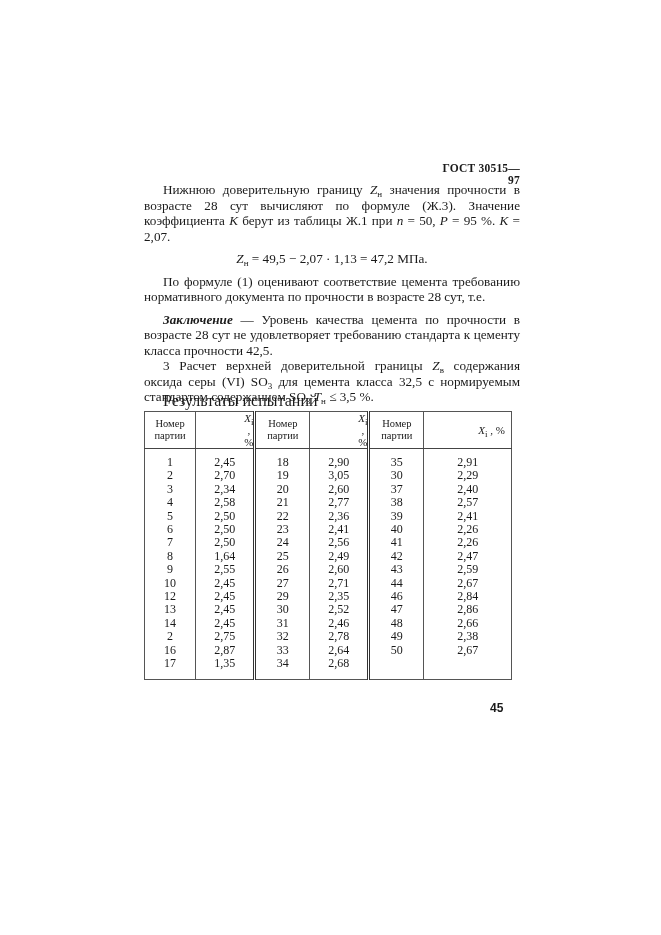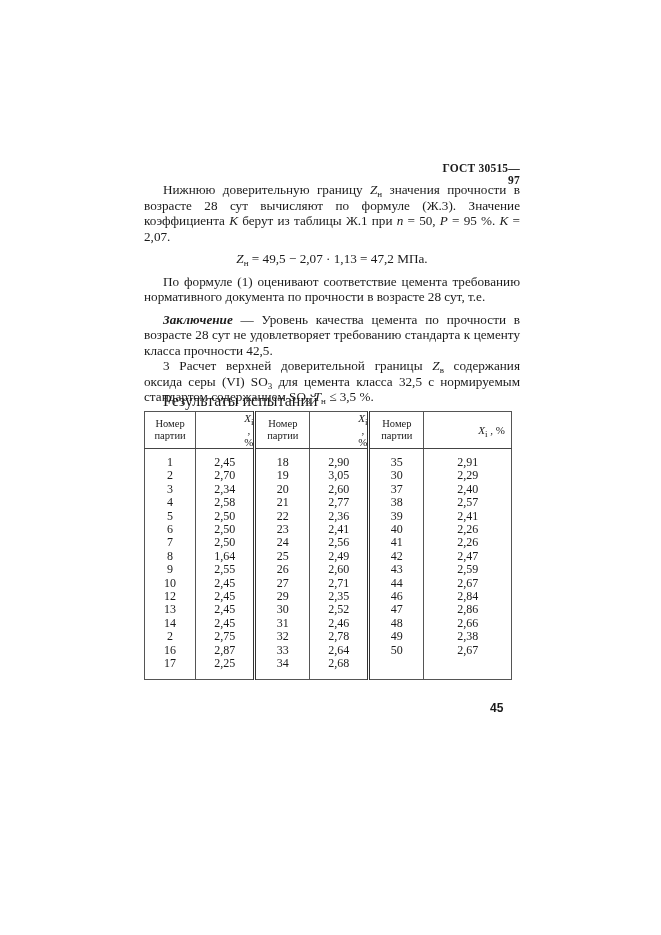--- a/index.html
+++ b/index.html
@@ -178,21 +178,21 @@
       <tr>
         <td>16</td>
         <td class="col">2,87</td>
         <td class="dbl">33</td>
         <td class="col">2,64</td>
         <td class="dbl">50</td>
         <td class="col">2,67</td>
       </tr>
       <tr>
         <td>17</td>
-        <td class="col">2,25</td>
+        <td class="col">1,35</td>
         <td class="dbl">34</td>
         <td class="col">2,68</td>
         <td class="dbl"></td>
         <td class="col"></td>
       </tr>
     </tbody>
 </table>
 
 <div class="page-number">45</div>
 

